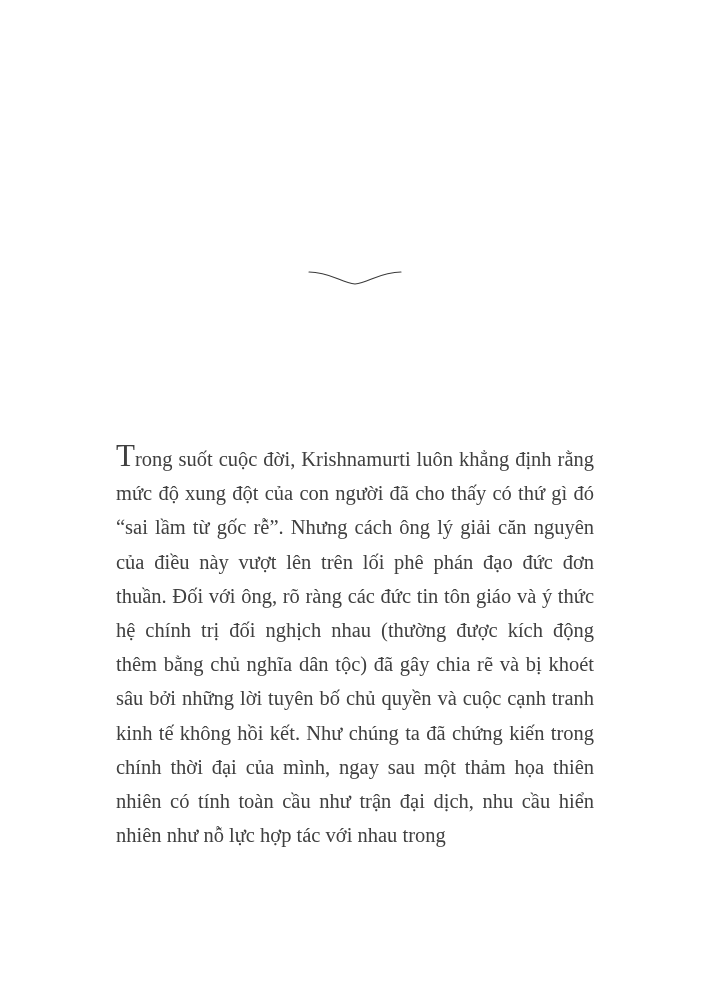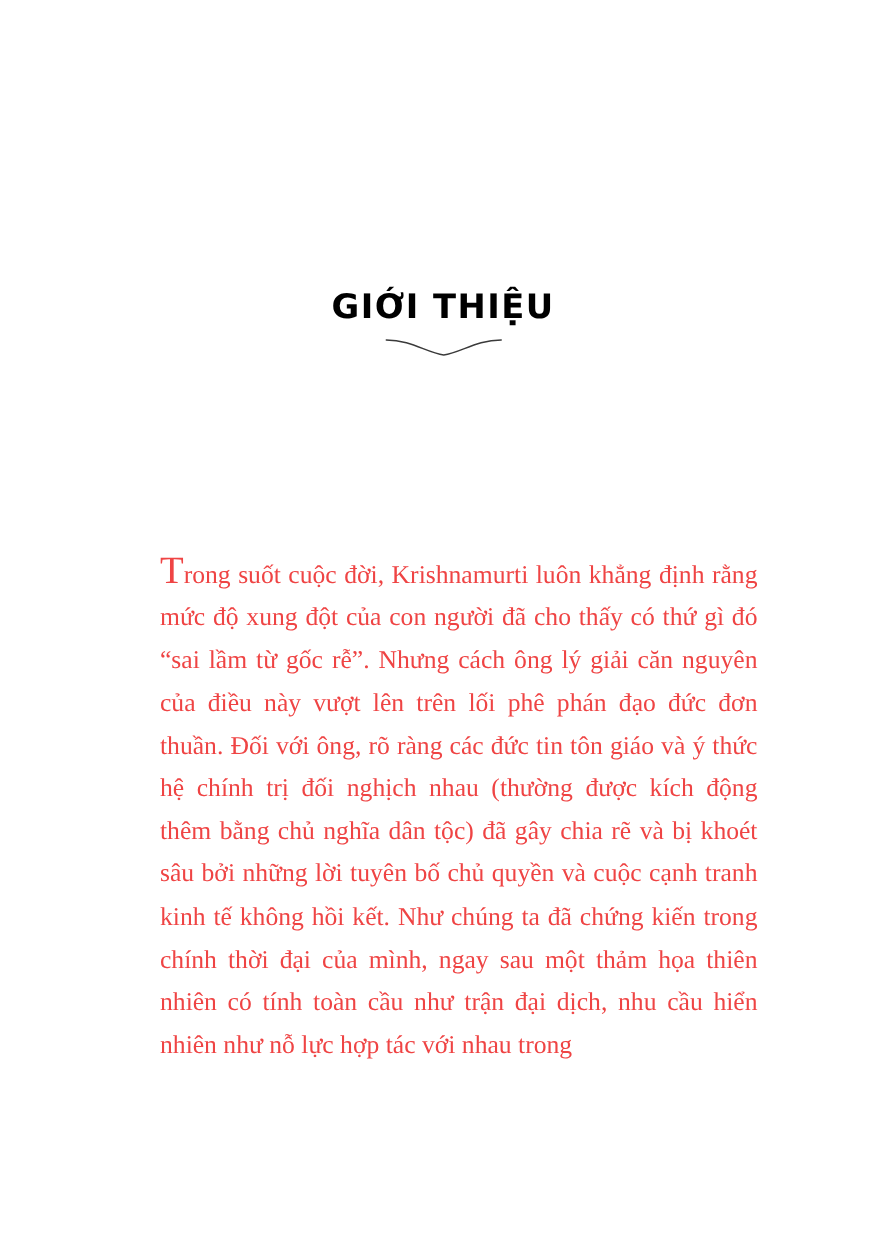--- a/index.html
+++ b/index.html
@@ -47,36 +47,34 @@
   .body-text {
     position: absolute;
     top: 440px;
     left: 116px;
     width: 478px;
     font-family: "Liberation Serif", serif;
     font-size: 20.5px;
     line-height: 34.2px;
     text-align: justify;
     text-justify: inter-word;
-    color: #ef4444;
+    color: #404040;
     hyphens: none;
-    margin-left: 12px;
   }
   .body-text .dropcap {
     font-size: 31px;
     line-height: 31px;
     vertical-align: baseline;
   }
 </style>
 </head>
 <body>
 
 <div class="page">
 
-  <h1 class="chapter-title">GIỚI THIỆU</h1>
 
   <div class="ornament">
     <svg width="96" height="20" viewBox="0 0 96 20" aria-hidden="true">
       <path d="M2 4 C 22 4, 34 14, 48 16 C 62 14, 74 4, 94 4" fill="none" stroke="#3a3a3a" stroke-width="1.1" stroke-linecap="round"></path>
     </svg>
   </div>
 
   <div class="body-text">
     <span class="dropcap">T</span><span>rong suốt cuộc đời, Krishnamurti luôn khẳng định rằng mức độ xung đột của con người đã cho thấy có thứ gì đó “sai lầm từ gốc rễ”. Nhưng cách ông lý giải căn nguyên của điều này vượt lên trên lối phê phán đạo đức đơn thuần. Đối với ông, rõ ràng các đức tin tôn giáo và ý thức hệ chính trị đối nghịch nhau (thường được kích động thêm bằng chủ nghĩa dân tộc) đã gây chia rẽ và bị khoét sâu bởi những lời tuyên bố chủ quyền và cuộc cạnh tranh kinh tế không hồi kết. Như chúng ta đã chứng kiến trong chính thời đại của mình, ngay sau một thảm họa thiên nhiên có tính toàn cầu như trận đại dịch, nhu cầu hiển nhiên như nỗ lực hợp tác với nhau trong</span>
   </div>

